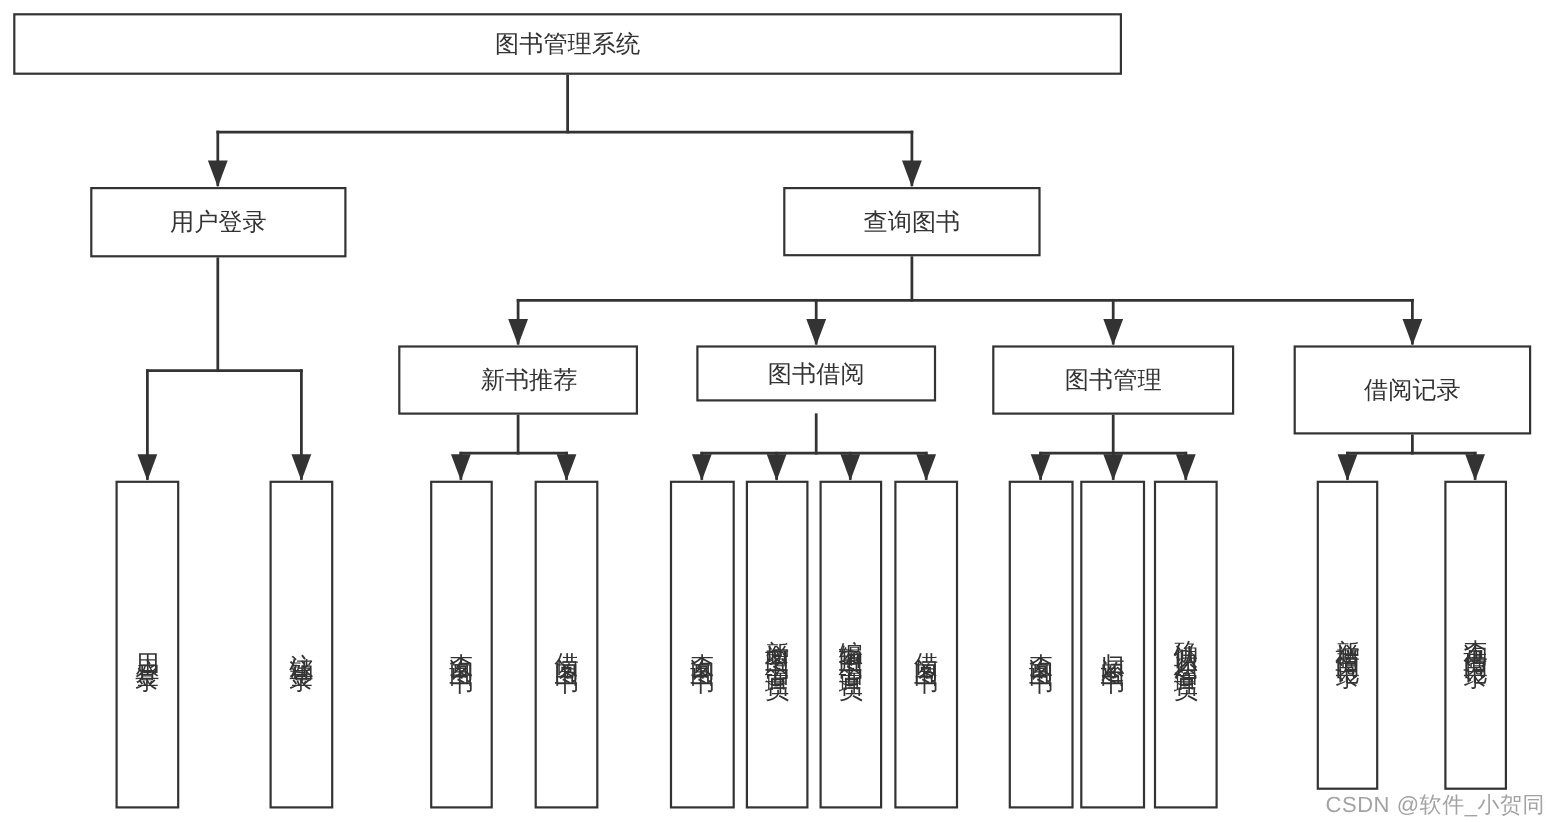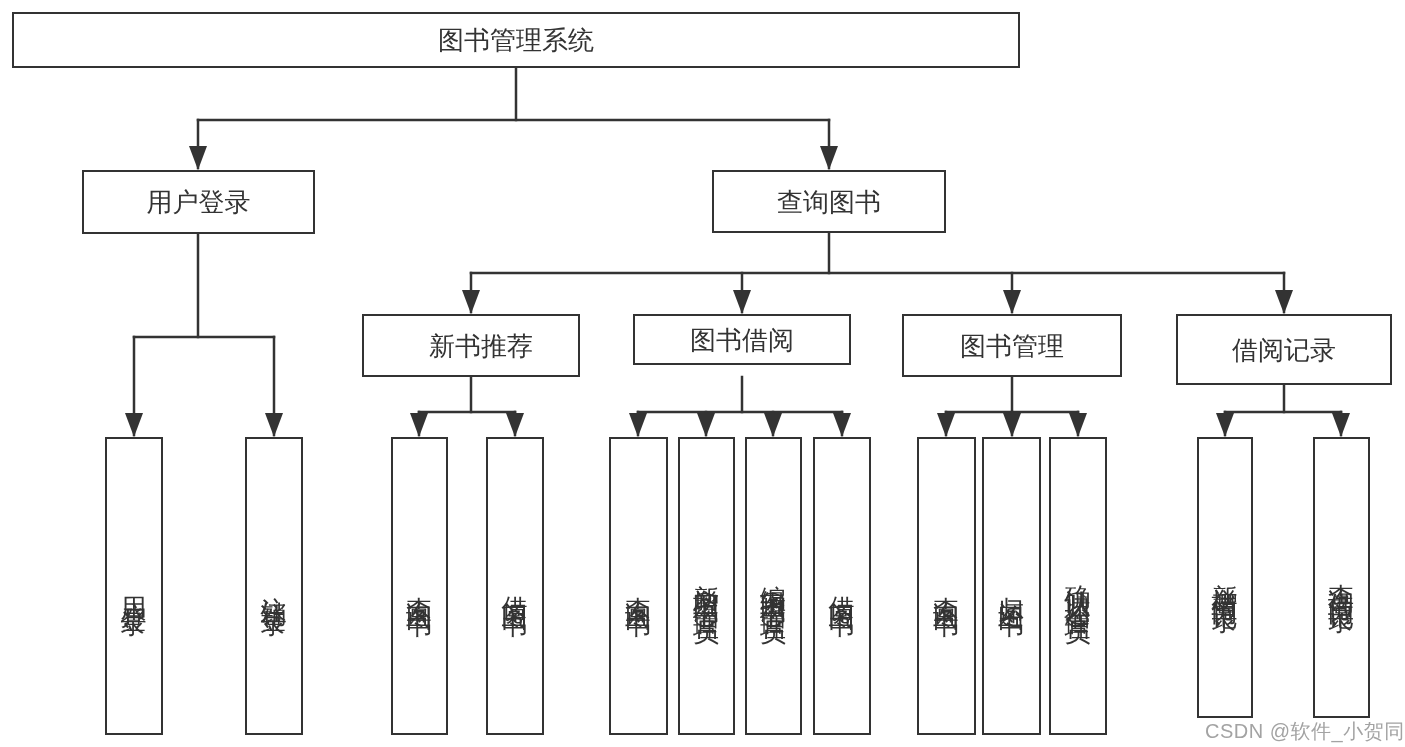--- a/index.html
+++ b/index.html
@@ -13,21 +13,21 @@
   .wires{position:absolute;left:0;top:0;width:1405px;height:747px;}
   .node{
     position:absolute;
     box-sizing:border-box;
     border:2.5px solid #333333;
     background:#ffffff;
     color:#333333;
     display:flex;
     align-items:center;
     justify-content:center;
-    font-size:26px;
+    font-size:22px;
     line-height:1;
     text-align:center;
     z-index:2;
   }
   .node.v{
     writing-mode:vertical-rl;
     text-orientation:mixed;
     letter-spacing:5px;
     padding:4px 0;
   }
@@ -97,21 +97,21 @@
   </svg>
 
   <div class="node" style="left:12px;top:12px;width:1008px;height:56px;">图书管理系统</div>
 
   <div class="node" style="left:82px;top:170px;width:233px;height:64px;">用户登录</div>
   <div class="node" style="left:712px;top:170px;width:234px;height:63px;">查询图书</div>
 
   <div class="node" style="left:362px;top:314px;width:218px;height:63px;padding-left:20px;">新书推荐</div>
   <div class="node" style="left:633px;top:314px;width:218px;height:51px;">图书借阅</div>
   <div class="node" style="left:902px;top:314px;width:220px;height:63px;">图书管理</div>
-  <div class="node" style="left:1176px;top:314px;width:216px;height:71px;">借阅记录</div>
+  <div class="node" style="left:1176px;top:314px;width:216px;height:81px;">借阅记录</div>
 
   <div class="node v" style="left:105px;top:437px;width:58px;height:298px;">用户登录</div>
   <div class="node v" style="left:245px;top:437px;width:58px;height:298px;">注销登录</div>
 
   <div class="node v" style="left:391px;top:437px;width:57px;height:298px;">查询图书</div>
   <div class="node v" style="left:486px;top:437px;width:58px;height:298px;">借阅图书</div>
 
   <div class="node v" style="left:609px;top:437px;width:59px;height:298px;">查询图书</div>
   <div class="node v" style="left:678px;top:437px;width:57px;height:298px;">新增图书（管理员）</div>
   <div class="node v" style="left:745px;top:437px;width:57px;height:298px;">编辑图书（管理员）</div>

